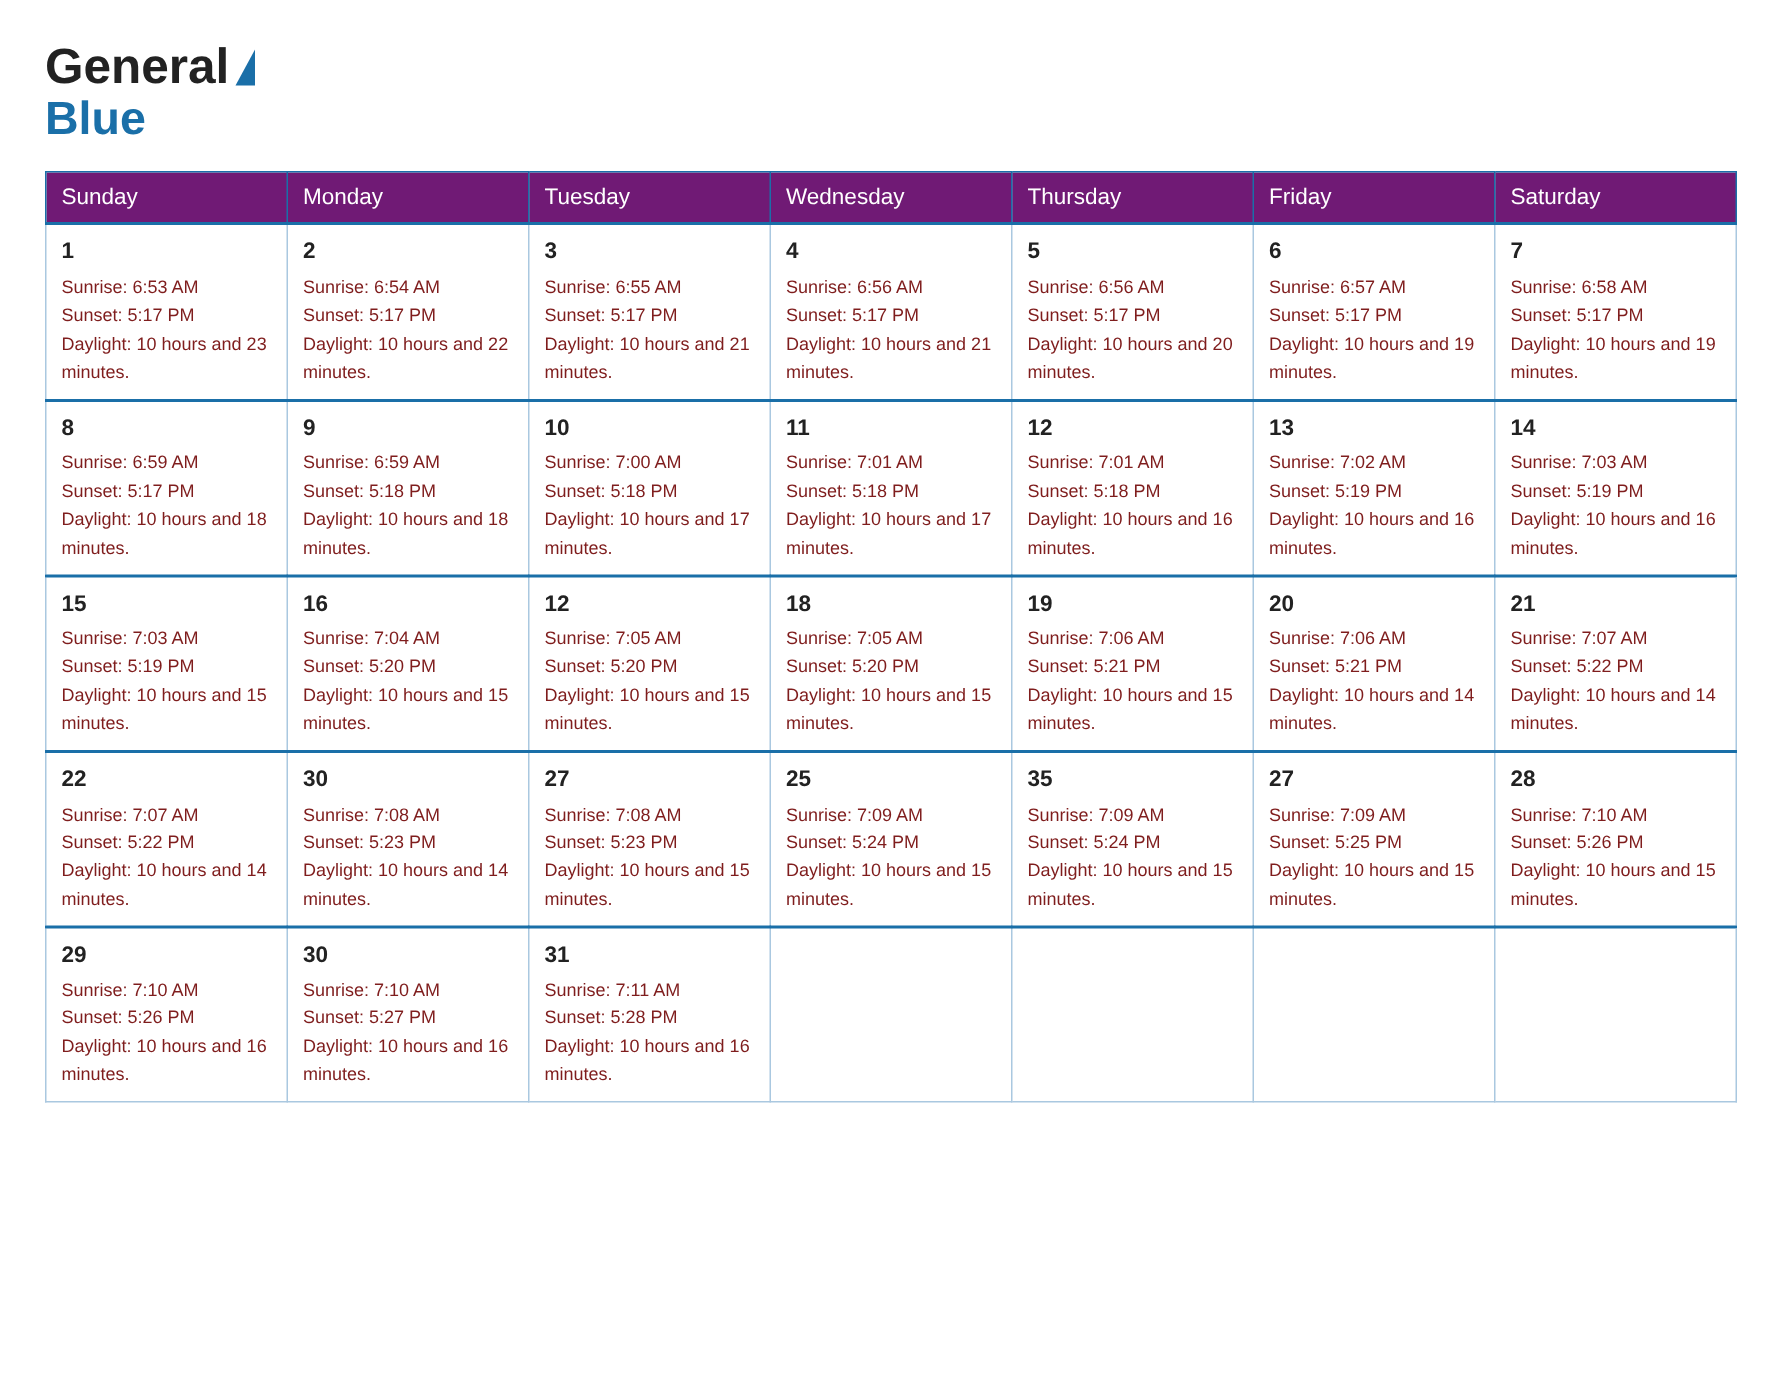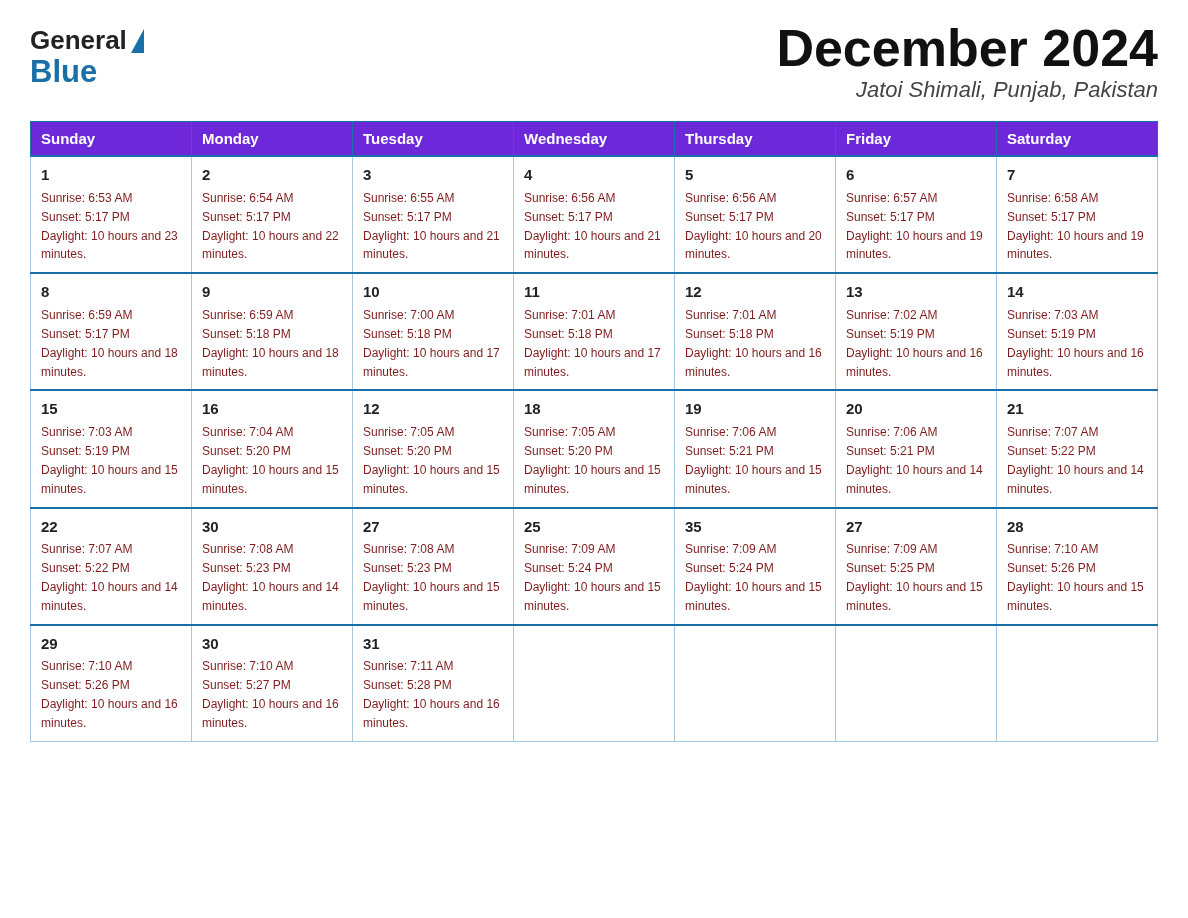--- a/index.html
+++ b/index.html
@@ -20,21 +20,21 @@
       display: flex;
       align-items: center;
       margin-top: 6px;
     }
     .logo-text {
       display: flex;
       flex-direction: column;
       line-height: 1.1;
     }
     .logo-general {
-      font-size: 26px;
+      font-size: 33px;
       font-weight: bold;
       color: #222;
     }
     .logo-blue {
       font-size: 31px;
       font-weight: bold;
       color: #1a6fa8;
     }
     .title-block {
       text-align: right;
@@ -49,24 +49,24 @@
       font-size: 22px;
       color: #444;
       font-style: italic;
     }
     .calendar {
       width: 100%;
       border-collapse: collapse;
       border: 1px solid #1a6fa8;
     }
     .calendar th {
-      background-color: #6d28d9;
+      background-color: #701a75;
       color: #fff;
       font-size: 15px;
-      font-weight: bold;
+      font-weight: normal;
       padding: 8px 10px;
       text-align: left;
       border: 1px solid #1a6fa8;
     }
     .calendar td {
       vertical-align: top;
       padding: 7px 10px 8px 10px;
       border: 1px solid #aac8e0;
       width: calc(100% / 7);
       min-height: 90px;
@@ -106,24 +106,20 @@
   <div class="logo">
     <div class="logo-row">
       <div class="logo-text">
         <div style="display:flex;align-items:center;">
           <span class="logo-general">General</span>
           <span style="display:inline-block;width:0;height:0;border-left:13px solid transparent;border-right:0px solid transparent;border-bottom:24px solid #1a6fa8;margin-left:4px;margin-bottom:-2px;"></span>
         </div>
         <span class="logo-blue">Blue</span>
       </div>
     </div>
-  </div>
-  <div class="title-block">
-    <div class="month-year">December 2024</div>
-    <div class="location">Jatoi Shimali, Punjab, Pakistan</div>
   </div>
 </div>
 
 <table class="calendar">
   <thead>
     <tr>
       <th>Sunday</th>
       <th>Monday</th>
       <th>Tuesday</th>
       <th>Wednesday</th>

